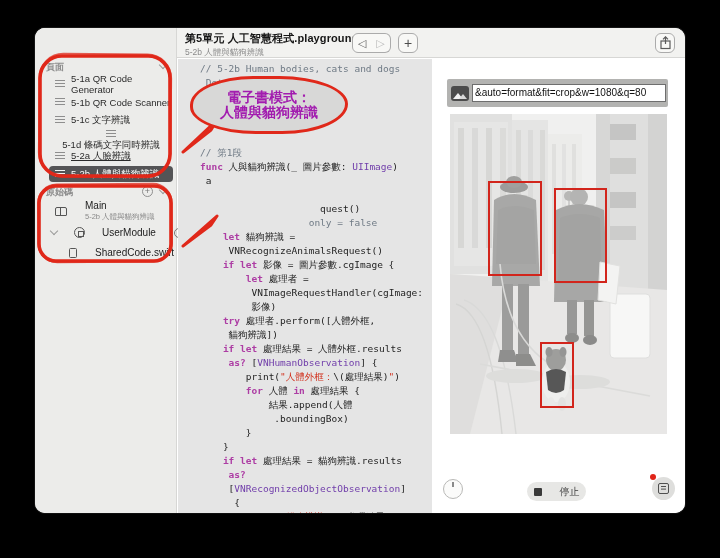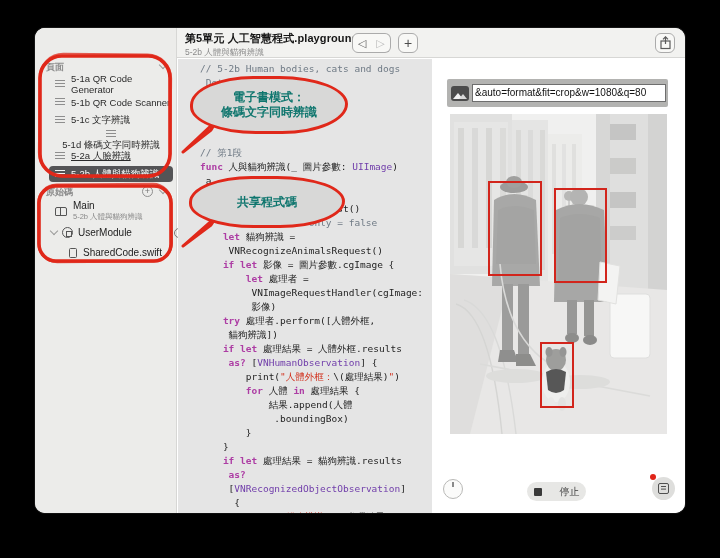--- a/index.html
+++ b/index.html
@@ -39,21 +39,21 @@
           border:1.2px solid #8f8f8f; border-radius:50%; color:#777; font-size:9px;
           line-height:9px; text-align:center; }
   .pagerow { position:absolute; left:14px; width:124px; height:16px; border-radius:4px;
              display:flex; align-items:center; font-size:9.5px; color:#2b2b2b; }
   .pagerow.selected { background:#545456; color:#fff; }
   .licon { width:10px; height:9px; margin:0 6px 0 6px; flex:none;
            background:repeating-linear-gradient(#8e8e8e 0 1.3px, transparent 1.3px 3px); }
   .pagerow.selected .licon {
            background:repeating-linear-gradient(#f2f2f2 0 1.3px, transparent 1.3px 3px); }
   .srcrow { position:absolute; left:14px; width:124px; display:flex; align-items:center;
-            font-size:10px; color:#222; }
+            font-size:10px; color:#222;gap:12px; }
   .bookicon { width:12px; height:9px; border:1.1px solid #555; border-radius:2px 2px 1px 1px;
             position:relative; margin:0 6px 0 6px; flex:none; }
   .bookicon::after { content:""; position:absolute; left:4.4px; top:-1px; bottom:-1px;
             border-left:1.1px solid #555; }
   .modicon { width:11px; height:11px; border:1.1px solid #555; border-radius:50%;
             position:relative; margin:0 5px 0 2px; flex:none; }
   .modicon::after { content:""; position:absolute; left:2.5px; top:2.5px; width:4px;
             height:4px; border:1px solid #555; }
   .fileicon { width:8px; height:10px; border:1.1px solid #555; border-radius:1.5px;
             margin:0 6px 0 6px; flex:none; }
@@ -71,21 +71,21 @@
           font-family:"DejaVu Sans Mono","Liberation Mono",monospace;
           font-size:9.5px; line-height:14px; white-space:pre; color:#232323; }
   .code .k { color:#ad3da4; font-weight:bold; }
   .code .t { color:#703daa;margin-top:44px; }
   .code .c { color:#6f7a85; }
   .code .s { color:#d12f1b; }
   
   .bubble { position:absolute; background:#d8d8d7; border:3px solid #e0281a;
             border-radius:48% 52% 50% 50% / 60% 58% 62% 56%;
             display:flex; flex-direction:column; align-items:center; justify-content:center;
-            color:#0f766e; font-weight:bold; font-size:12px; line-height:15px;
+            color:#a21caf; font-weight:bold; font-size:14px; line-height:15px;
             text-align:right; z-index:5; }
   .tail { position:absolute; z-index:4; }
   
   .prevpane { position:absolute; left:398px; top:31px; right:0; bottom:0; background:#fff; }
   .urlbar { position:absolute; left:14px; top:20px; width:221px; height:28px;
             background:#b3b3b1; border-radius:2px; display:flex; align-items:center; }
   .imgicon { width:18px; height:15px; background:#4c4c4c; border-radius:3px;
              margin:0 3px 0 4px; position:relative; overflow:hidden; flex:none; }
   .imgicon::before { content:""; position:absolute; left:2px; bottom:2px; width:0; height:0;
              border-left:5px solid transparent; border-right:5px solid transparent;
@@ -202,29 +202,26 @@
       <rect x="3" y="156" width="134" height="78" rx="19" fill="none" stroke="#e0281a" stroke-width="1.6" opacity=".75" transform="rotate(-.5 70 195)"></rect>
     </svg>
   </div>
 
   <div class="codepane">
     <div class="code" id="code-block"><div><span class="c">// 5-2b Human bodies, cats and dogs</span></div><div><span class="c"> Dete</span></div><div><span class="c">                       24</span></div><div>&nbsp;</div><div>&nbsp;</div><div>&nbsp;</div><div><span class="c">// 第1段</span></div><div><span class="k">func </span><span>人與貓狗辨識(_ 圖片參數: </span><span class="t">UIImage</span><span>)</span></div><div><span> a</span></div><div>&nbsp;</div><div><span>                     quest()</span></div><div><span class="c">                   only = false</span></div><div><span>    </span><span class="k">let </span><span>貓狗辨識 =</span></div><div><span>     VNRecognizeAnimalsRequest()</span></div><div><span>    </span><span class="k">if let </span><span>影像 = 圖片參數.cgImage {</span></div><div><span>        </span><span class="k">let </span><span>處理者 =</span></div><div><span>         VNImageRequestHandler(cgImage:</span></div><div><span>         影像)</span></div><div><span>    </span><span class="k">try </span><span>處理者.perform([人體外框,</span></div><div><span>     貓狗辨識])</span></div><div><span>    </span><span class="k">if let </span><span>處理結果 = 人體外框.results</span></div><div><span>     </span><span class="k">as?</span><span> [</span><span class="t">VNHumanObservation</span><span>] {</span></div><div><span>        print(</span><span class="s">"人體外框：</span><span>\(處理結果)</span><span class="s">"</span><span>)</span></div><div><span>        </span><span class="k">for </span><span>人體 </span><span class="k">in </span><span>處理結果 {</span></div><div><span>            結果.append(人體</span></div><div><span>             .boundingBox)</span></div><div><span>        }</span></div><div><span>    }</span></div><div><span>    </span><span class="k">if let </span><span>處理結果 = 貓狗辨識.results</span></div><div><span>     </span><span class="k">as?</span></div><div><span>     [</span><span class="t">VNRecognizedObjectObservation</span><span>]</span></div><div><span>      {</span></div><div><span>        print(</span><span class="s">"貓狗辨識: </span><span>\(處理結果)</span><span class="s">"</span><span>)</span></div></div>
   </div>
 
   <div class="bubble" style="left:155px; top:48px; width:158px; height:58px">
     <div>電子書模式：</div>
-    <div>條碼文字同時辨識</div>
+    <div>人體與貓狗辨識</div>
   </div>
   <svg class="tail" style="left:146px; top:90px" width="42" height="38">
     <polygon points="36,2 2,34 30,12" fill="#d8d8d7" stroke="#e0281a" stroke-width="3" stroke-linejoin="round"></polygon>
   </svg>
 
-  <div class="bubble" style="left:154px; top:148px; width:156px; height:52px">
-    <div>共享程式碼</div>
-  </div>
   <svg class="tail" style="left:146px; top:186px" width="42" height="36">
     <polygon points="36,2 2,32 30,11" fill="#d8d8d7" stroke="#e0281a" stroke-width="3" stroke-linejoin="round"></polygon>
   </svg>
 
   <div class="prevpane">
     <div class="urlbar">
       <span class="imgicon"></span>
       <div class="urlfield">&amp;auto=format&amp;fit=crop&amp;w=1080&amp;q=80</div>
     </div>
 

